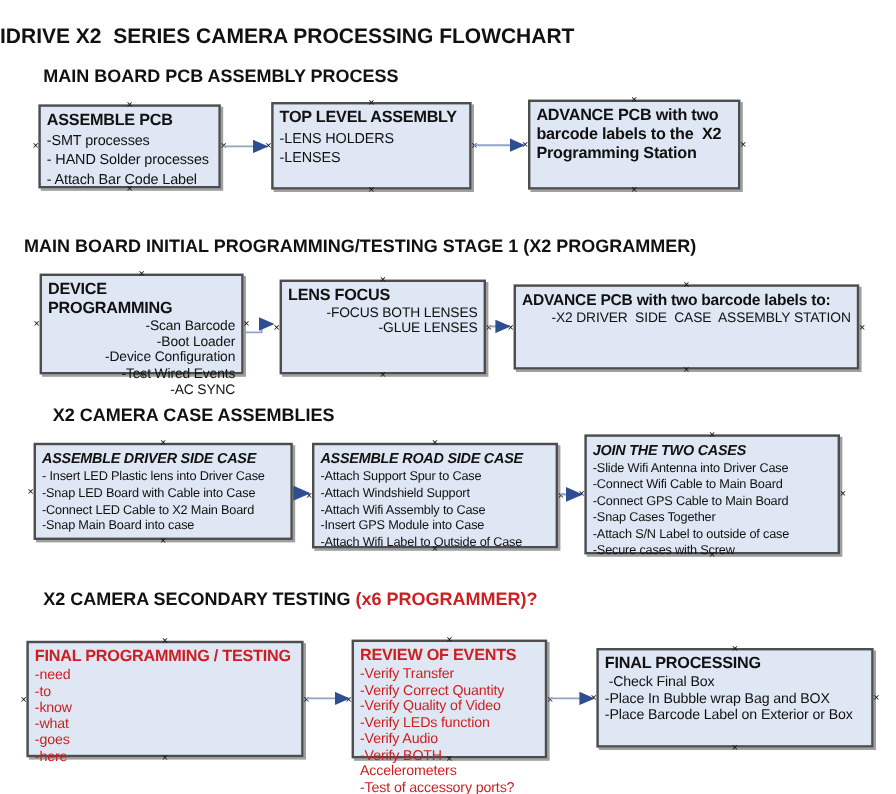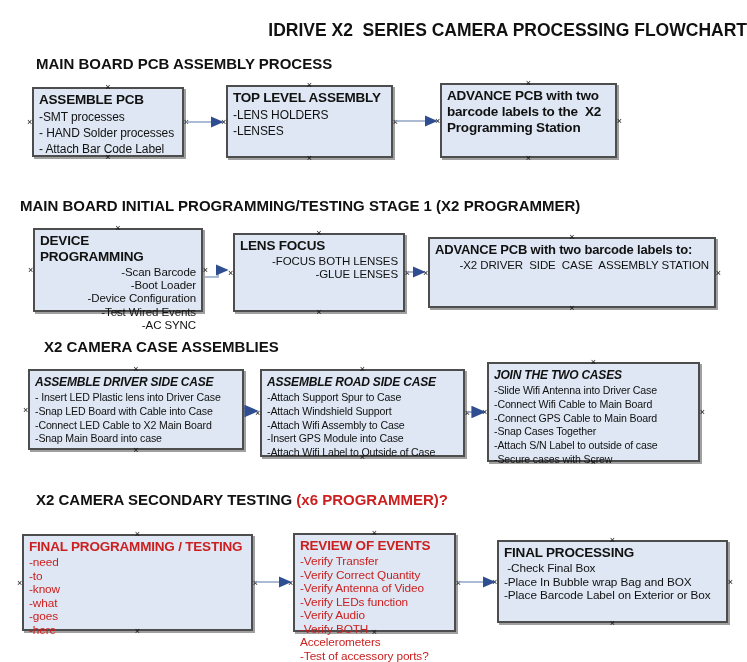--- a/index.html
+++ b/index.html
@@ -1,18 +1,18 @@
 <!DOCTYPE html>
 <html><head>
 <meta charset="utf-8">
 <style>
   html,body{margin:0;padding:0;background:#ffffff;}
   #page{position:relative;width:747px;height:662px;background:#ffffff;
         font-family:"Liberation Sans","DejaVu Sans",sans-serif;color:#111;overflow:hidden;}
-  #chart-title{position:absolute;left:0;top:20px;width:747px;text-align:right;
+  #chart-title{position:absolute;left:0;top:20px;width:747px;text-align:left;
         font-size:17.5px;font-weight:bold;white-space:pre-wrap;letter-spacing:0px;}
   .sec-heading{position:absolute;font-size:15px;font-weight:bold;white-space:pre;}
   .sec-heading .red-part{color:#cc2020;}
   .fbox{position:absolute;background:#dee7f3;border:2px solid #4d4d4d;
         box-shadow:2px 2px 0 #a0a0a0;padding:2px 5px 2px 5px;box-sizing:border-box;
         overflow:visible;}
   .fbox-title{font-size:13.5px;font-weight:bold;letter-spacing:-0.2px;line-height:16px;
         white-space:pre-wrap;margin:1px 0 1px 0;}
   .fbox ul{list-style:none;margin:0;padding:0;}
   .fbox li{white-space:pre-wrap;letter-spacing:-0.1px;}
@@ -166,21 +166,21 @@
   <span class="cmark cmark-t">×</span>
       <span class="cmark cmark-b">×</span>
       <span class="cmark cmark-l">×</span>
       <span class="cmark cmark-r">×</span>
     </div>
   <div class="fbox row4 redbox" style="left:293px;top:533px;width:163px;height:99px;">
     <div class="fbox-title">REVIEW OF EVENTS</div>
     <ul>
         <li>-Verify Transfer</li>
         <li>-Verify Correct Quantity</li>
-        <li>-Verify Antenna of Video</li>
+        <li>-Verify Quality of Video</li>
         <li>-Verify LEDs function</li>
         <li>-Verify Audio</li>
         <li>-Verify BOTH Accelerometers</li>
         <li>-Test of accessory ports?</li>
       </ul>
   <span class="cmark cmark-t">×</span>
       <span class="cmark cmark-b">×</span>
       <span class="cmark cmark-l">×</span>
       <span class="cmark cmark-r">×</span>
     </div>

